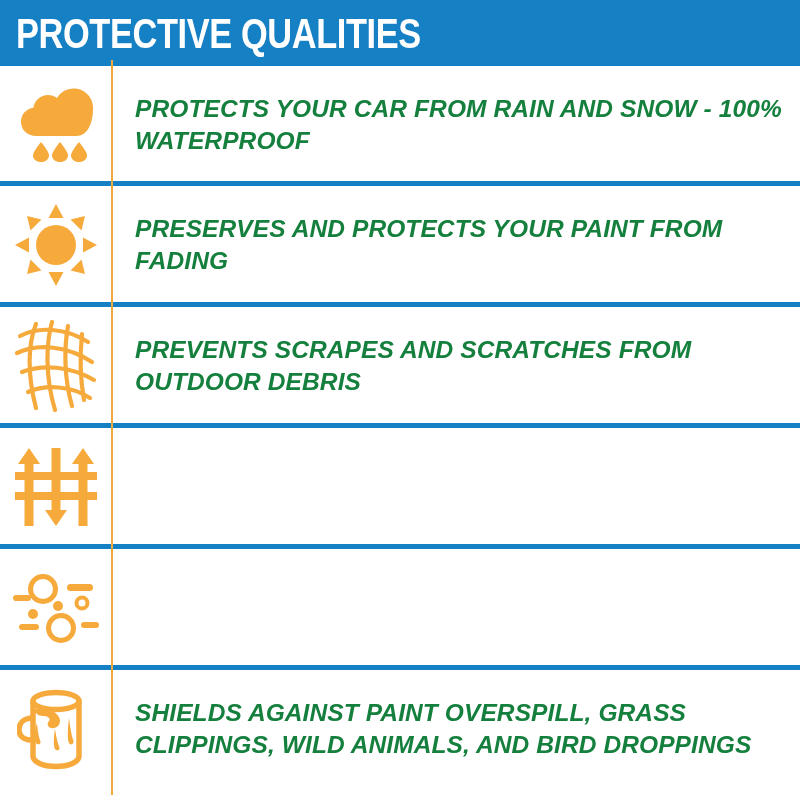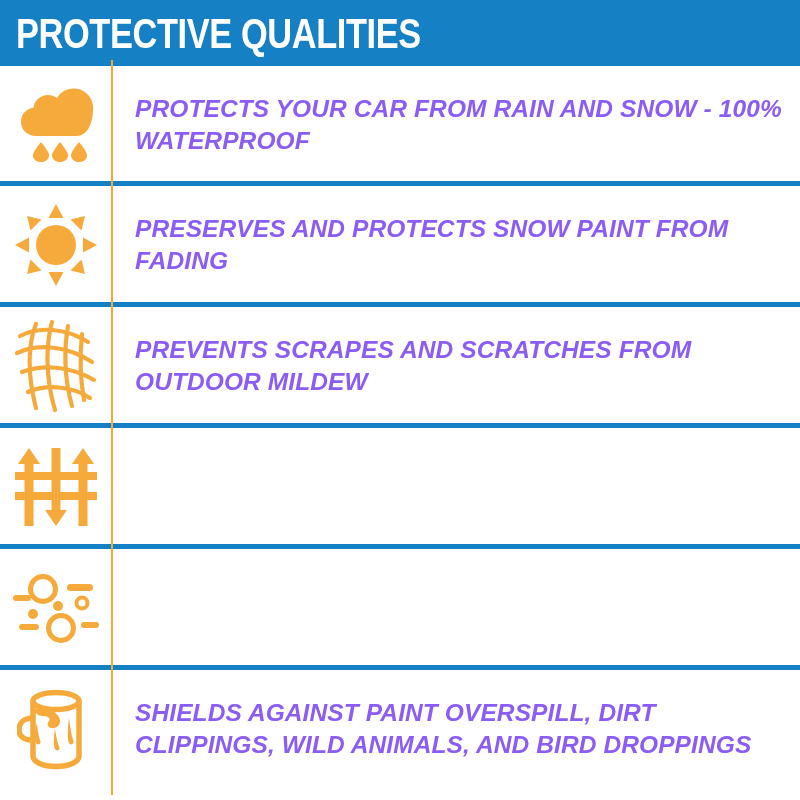--- a/index.html
+++ b/index.html
@@ -97,21 +97,21 @@
   }
   .icon-cell svg { display: block; }
 
   .text-cell {
     flex: 1;
     padding-left: 24px;
     padding-right: 14px;
     box-sizing: border-box;
   }
   .feature-text {
-    color: #8b5cf6;
+    color: #15803d;
     font-family: "Liberation Sans Narrow", "Liberation Sans", sans-serif;
     font-size: 24.5px;
     font-weight: 700;
     font-style: italic;
     line-height: 1.30;
     letter-spacing: 0.1px;
     margin: 0;
   }
 </style>
 </head>
@@ -164,21 +164,21 @@
               <polygon points="82,41 68,48.5 68,33.5"></polygon>
               <polygon points="12,12 26.5,15.5 15.5,26.5"></polygon>
               <polygon points="70,12 66.5,26.5 55.5,15.5"></polygon>
               <polygon points="12,70 15.5,55.5 26.5,66.5"></polygon>
               <polygon points="70,70 55.5,66.5 66.5,55.5"></polygon>
             </g>
           </svg>
         </span>
       </div>
       <div class="text-cell">
-        <p class="feature-text">PRESERVES AND PROTECTS SNOW PAINT FROM FADING</p>
+        <p class="feature-text">PRESERVES AND PROTECTS YOUR PAINT FROM FADING</p>
       </div>
     </div>
 
     <div class="feature-row">
       <div class="v-rule"></div>
       <div class="icon-cell">
         <span>
           <svg width="84" height="92" viewBox="0 0 84 92">
             <g stroke="#f6aa3c" stroke-width="4.2" fill="none" stroke-linecap="round">
               <path d="M6 16 C24 6 52 8 74 22"></path>
@@ -187,21 +187,21 @@
               <path d="M14 72 C32 64 58 66 76 78"></path>
               <path d="M22 4 C14 24 13 54 22 88"></path>
               <path d="M38 2 C32 24 31 56 41 90"></path>
               <path d="M54 6 C50 28 50 58 58 86"></path>
               <path d="M68 14 C66 34 66 58 70 80"></path>
             </g>
           </svg>
         </span>
       </div>
       <div class="text-cell">
-        <p class="feature-text">PREVENTS SCRAPES AND SCRATCHES FROM OUTDOOR MILDEW</p>
+        <p class="feature-text">PREVENTS SCRAPES AND SCRATCHES FROM OUTDOOR DEBRIS</p>
       </div>
     </div>
 
     <div class="feature-row">
       <div class="v-rule"></div>
       <div class="icon-cell">
         <span>
           <svg width="82" height="78" viewBox="0 0 82 78">
             <g fill="#f6aa3c">
 
@@ -263,18 +263,18 @@
                        C43 38 38 41 34 40 C30 39 30 35 32 33
                        C34 31 31 28 27 28 C23 28 19 27 17 22 Z"></path>
               <path d="M20 35 C20 35 21 48 23 52 C25 56 21 58 19 55 C17 52 18 40 20 35 Z"></path>
               <path d="M38 41 C38 41 40 54 42 58 C44 62 40 64 38 61 C36 58 37 46 38 41 Z"></path>
               <path d="M52 30 C52 30 54 46 56 51 C58 56 54 58 52 55 C50 52 51 36 52 30 Z"></path>
             </g>
           </svg>
         </span>
       </div>
       <div class="text-cell">
-        <p class="feature-text">SHIELDS AGAINST PAINT OVERSPILL, DIRT CLIPPINGS, WILD ANIMALS, AND BIRD DROPPINGS</p>
+        <p class="feature-text">SHIELDS AGAINST PAINT OVERSPILL, GRASS CLIPPINGS, WILD ANIMALS, AND BIRD DROPPINGS</p>
       </div>
     </div>
 
   </div>
 </div>
 
 </body></html>

